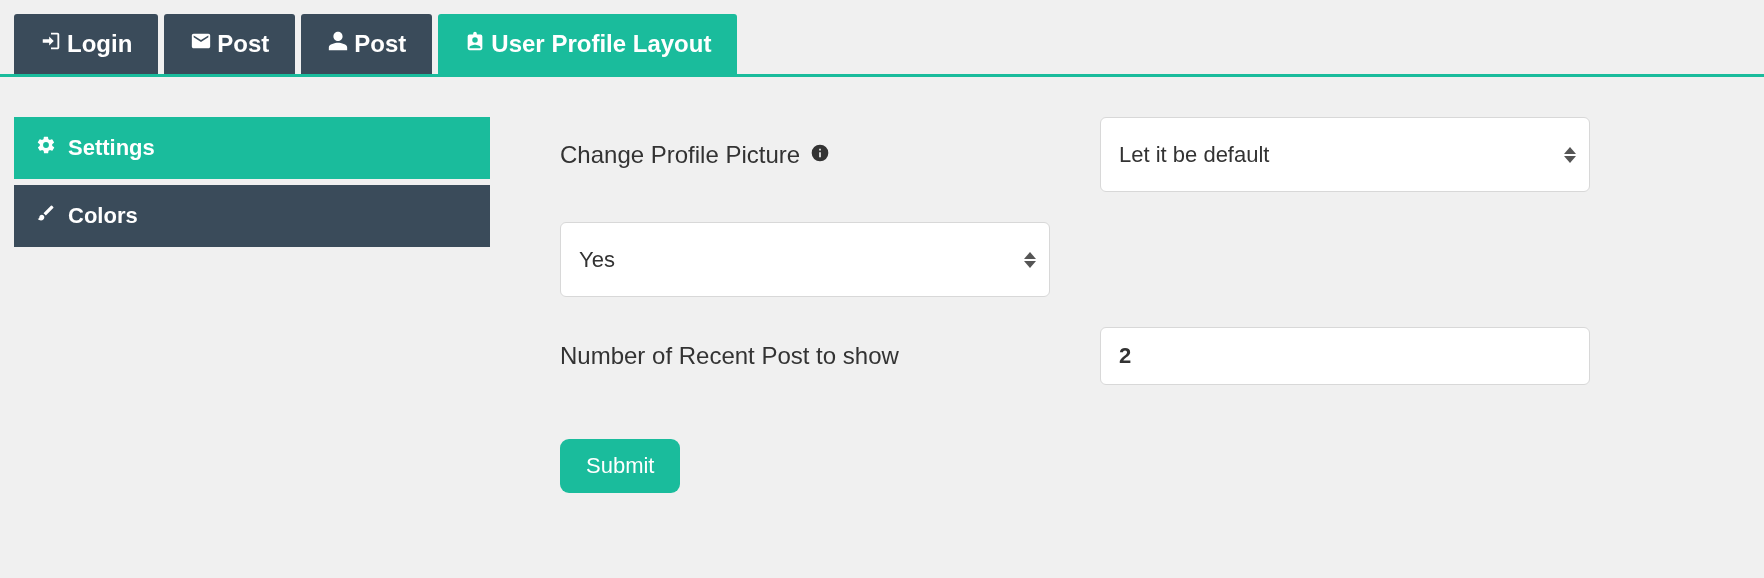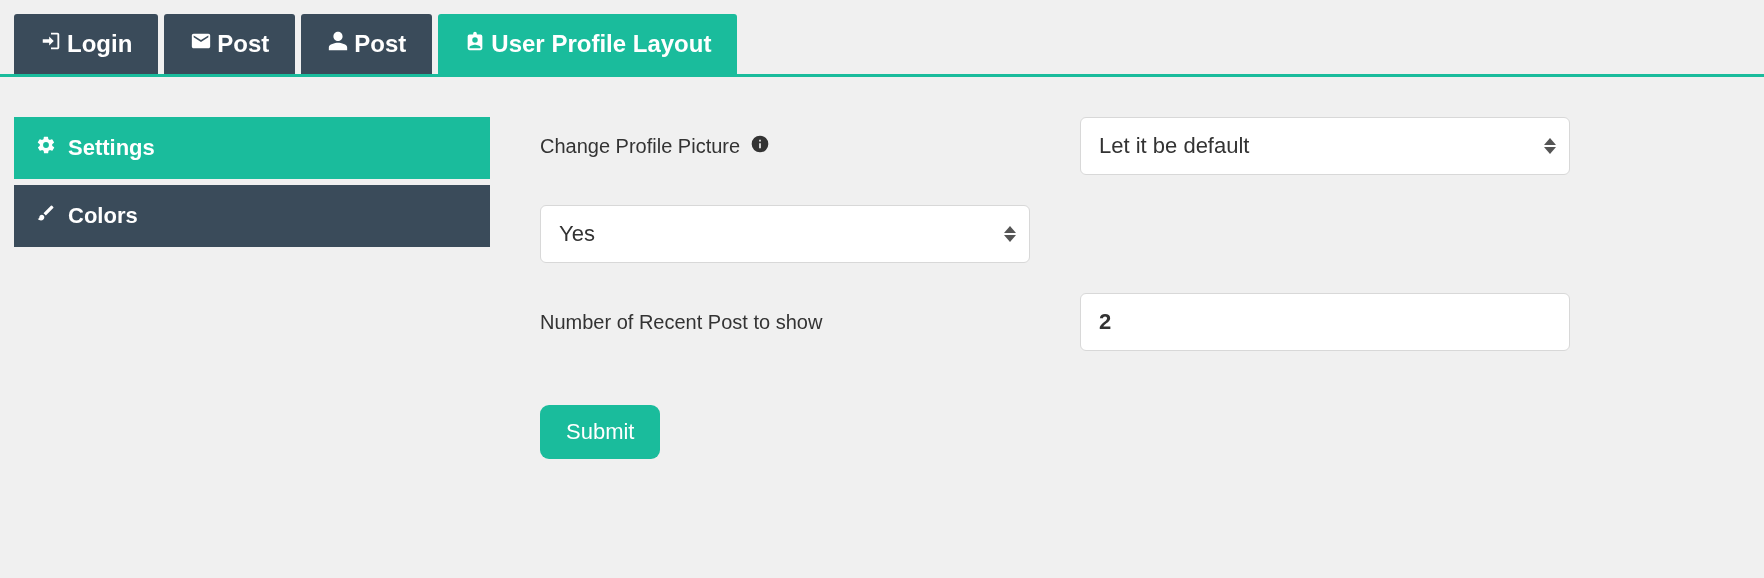--- a/index.html
+++ b/index.html
@@ -33,21 +33,21 @@
       white-space: nowrap;
     }
     .tab.active { background: #1abc9c; }
     .tab svg { width: 22px; height: 22px; fill: #fff; flex-shrink: 0; }
     .tab.active svg { fill: #fff; }
 
     
     .main {
       display: flex;
       padding: 40px 14px 14px 14px;
-      gap: 50px;
+      gap: 70px;
     }
     .sidebar { width: 476px; }
     .side-item {
       display: flex;
       align-items: center;
       gap: 12px;
       padding: 18px 22px;
       color: #fff;
       font-weight: 600;
       font-size: 22px;
@@ -62,33 +62,33 @@
     .row {
       display: flex;
       align-items: center;
       margin-bottom: 30px;
     }
     .label-cell {
       width: 540px;
       display: flex;
       align-items: center;
       gap: 10px;
-      font-size: 20px;
+      font-size: 24px;
       color: #333;
     }
     .label-cell svg { width: 20px; height: 20px; fill: #333; }
 
     .control-cell { flex: 1; max-width: 490px; }
     .select-wrap {
       position: relative;
       width: 490px;
     }
     .select {
       width: 100%;
-      height: 58px;
+      height: 75px;
       padding: 0 40px 0 18px;
       font-size: 22px;
       color: #333;
       background: #fff;
       border: 1px solid #d8d8d8;
       border-radius: 6px;
       appearance: none;
       cursor: pointer;
       display: flex;
       align-items: center;

